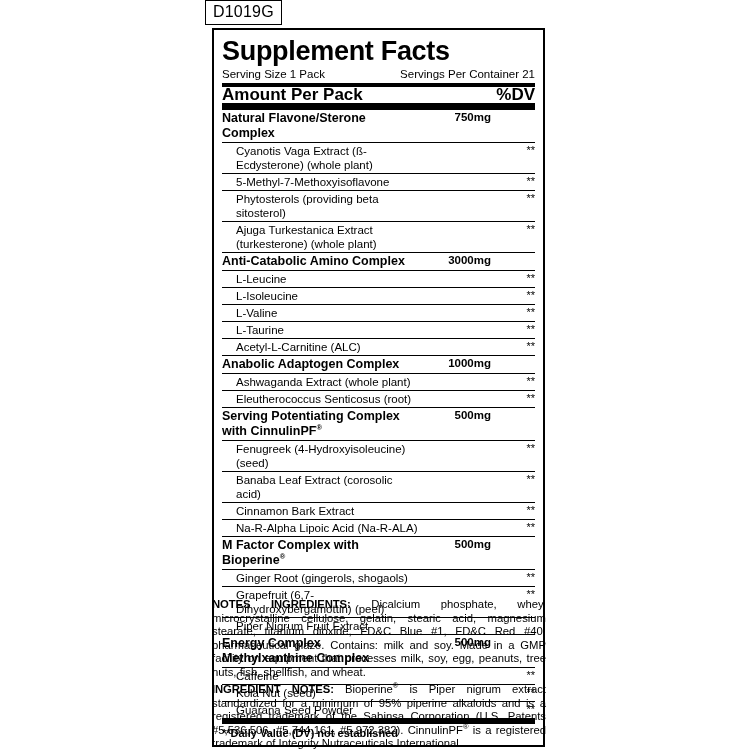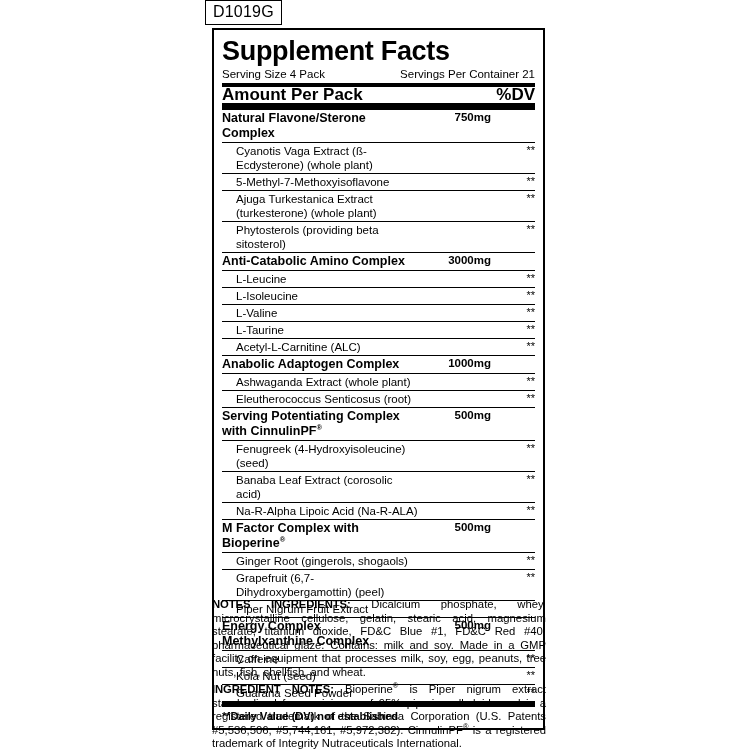--- a/index.html
+++ b/index.html
@@ -129,21 +129,21 @@
   sup { font-size: 7.5px; vertical-align: super; line-height: 0; }
 </style>
 </head>
 <body>
 
 <div class="code-box">D1019G</div>
 
 <div class="panel">
   <div class="sf-title">Supplement Facts</div>
   <div class="serving-row">
-    <span>Serving Size 4 Pack</span>
+    <span>Serving Size 1 Pack</span>
     <span>Servings Per Container 21</span>
   </div>
   <div class="rule-med"></div>
   <div class="amount-row">
     <span>Amount Per Pack</span>
     <span>%DV</span>
   </div>
   <div class="rule-thick"></div>
 
   <table class="ing-table">
@@ -157,26 +157,26 @@
           <td class="s-name">Cyanotis Vaga Extract (ß-Ecdysterone) (whole plant)</td>
           <td class="c-amt"></td>
           <td class="c-dv">**</td>
         </tr>
         <tr>
           <td class="s-name">5-Methyl-7-Methoxyisoflavone</td>
           <td class="c-amt"></td>
           <td class="c-dv">**</td>
         </tr>
         <tr>
+          <td class="s-name">Phytosterols (providing beta sitosterol)</td>
+          <td class="c-amt"></td>
+          <td class="c-dv">**</td>
+        </tr>
+        <tr>
           <td class="s-name">Ajuga Turkestanica Extract (turkesterone) (whole plant)</td>
-          <td class="c-amt"></td>
-          <td class="c-dv">**</td>
-        </tr>
-        <tr>
-          <td class="s-name">Phytosterols (providing beta sitosterol)</td>
           <td class="c-amt"></td>
           <td class="c-dv">**</td>
         </tr>
         <tr>
           <td class="c-name">Anti-Catabolic Amino Complex</td>
           <td class="c-amt">3000mg</td>
           <td class="c-dv"></td>
         </tr>
         <tr>
           <td class="s-name">L-Leucine</td>
@@ -230,20 +230,25 @@
           <td class="s-name">Fenugreek (4-Hydroxyisoleucine) (seed)</td>
           <td class="c-amt"></td>
           <td class="c-dv">**</td>
         </tr>
         <tr>
           <td class="s-name">Banaba Leaf Extract (corosolic acid)</td>
           <td class="c-amt"></td>
           <td class="c-dv">**</td>
         </tr>
         <tr>
+          <td class="s-name">Cinnamon Bark Extract</td>
+          <td class="c-amt"></td>
+          <td class="c-dv">**</td>
+        </tr>
+        <tr>
           <td class="s-name">Na-R-Alpha Lipoic Acid (Na-R-ALA)</td>
           <td class="c-amt"></td>
           <td class="c-dv">**</td>
         </tr>
         <tr>
           <td class="c-name">M Factor Complex with Bioperine<sup>®</sup></td>
           <td class="c-amt">500mg</td>
           <td class="c-dv"></td>
         </tr>
         <tr>

